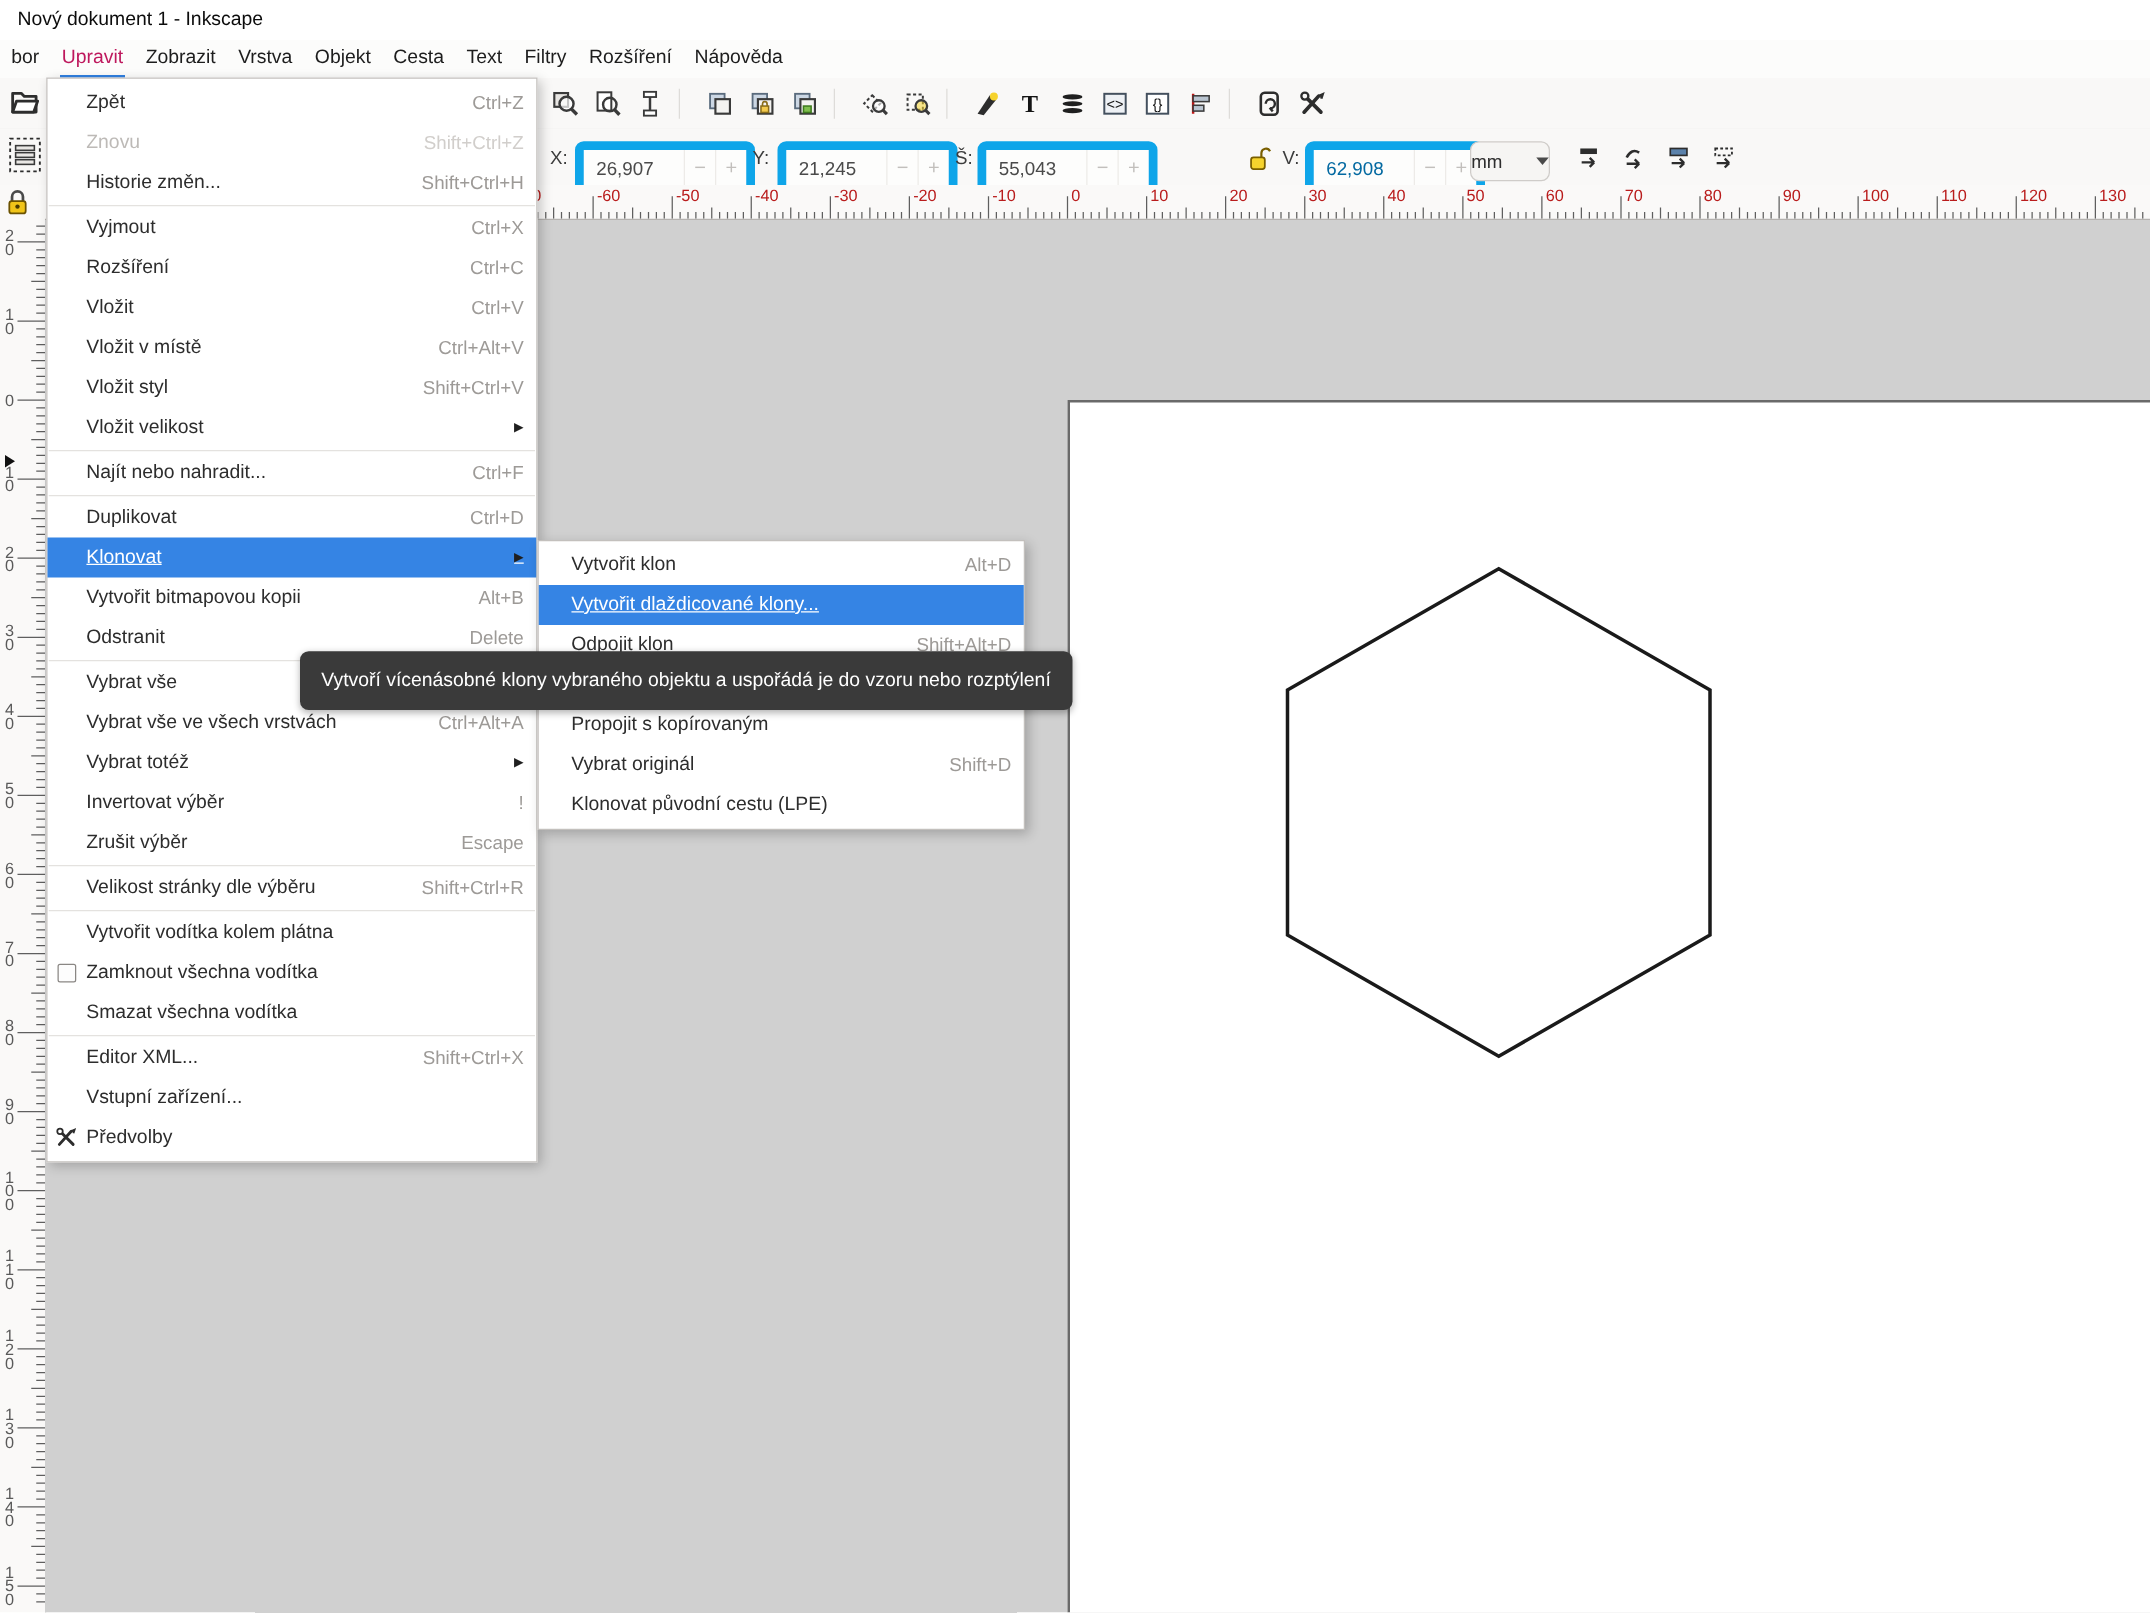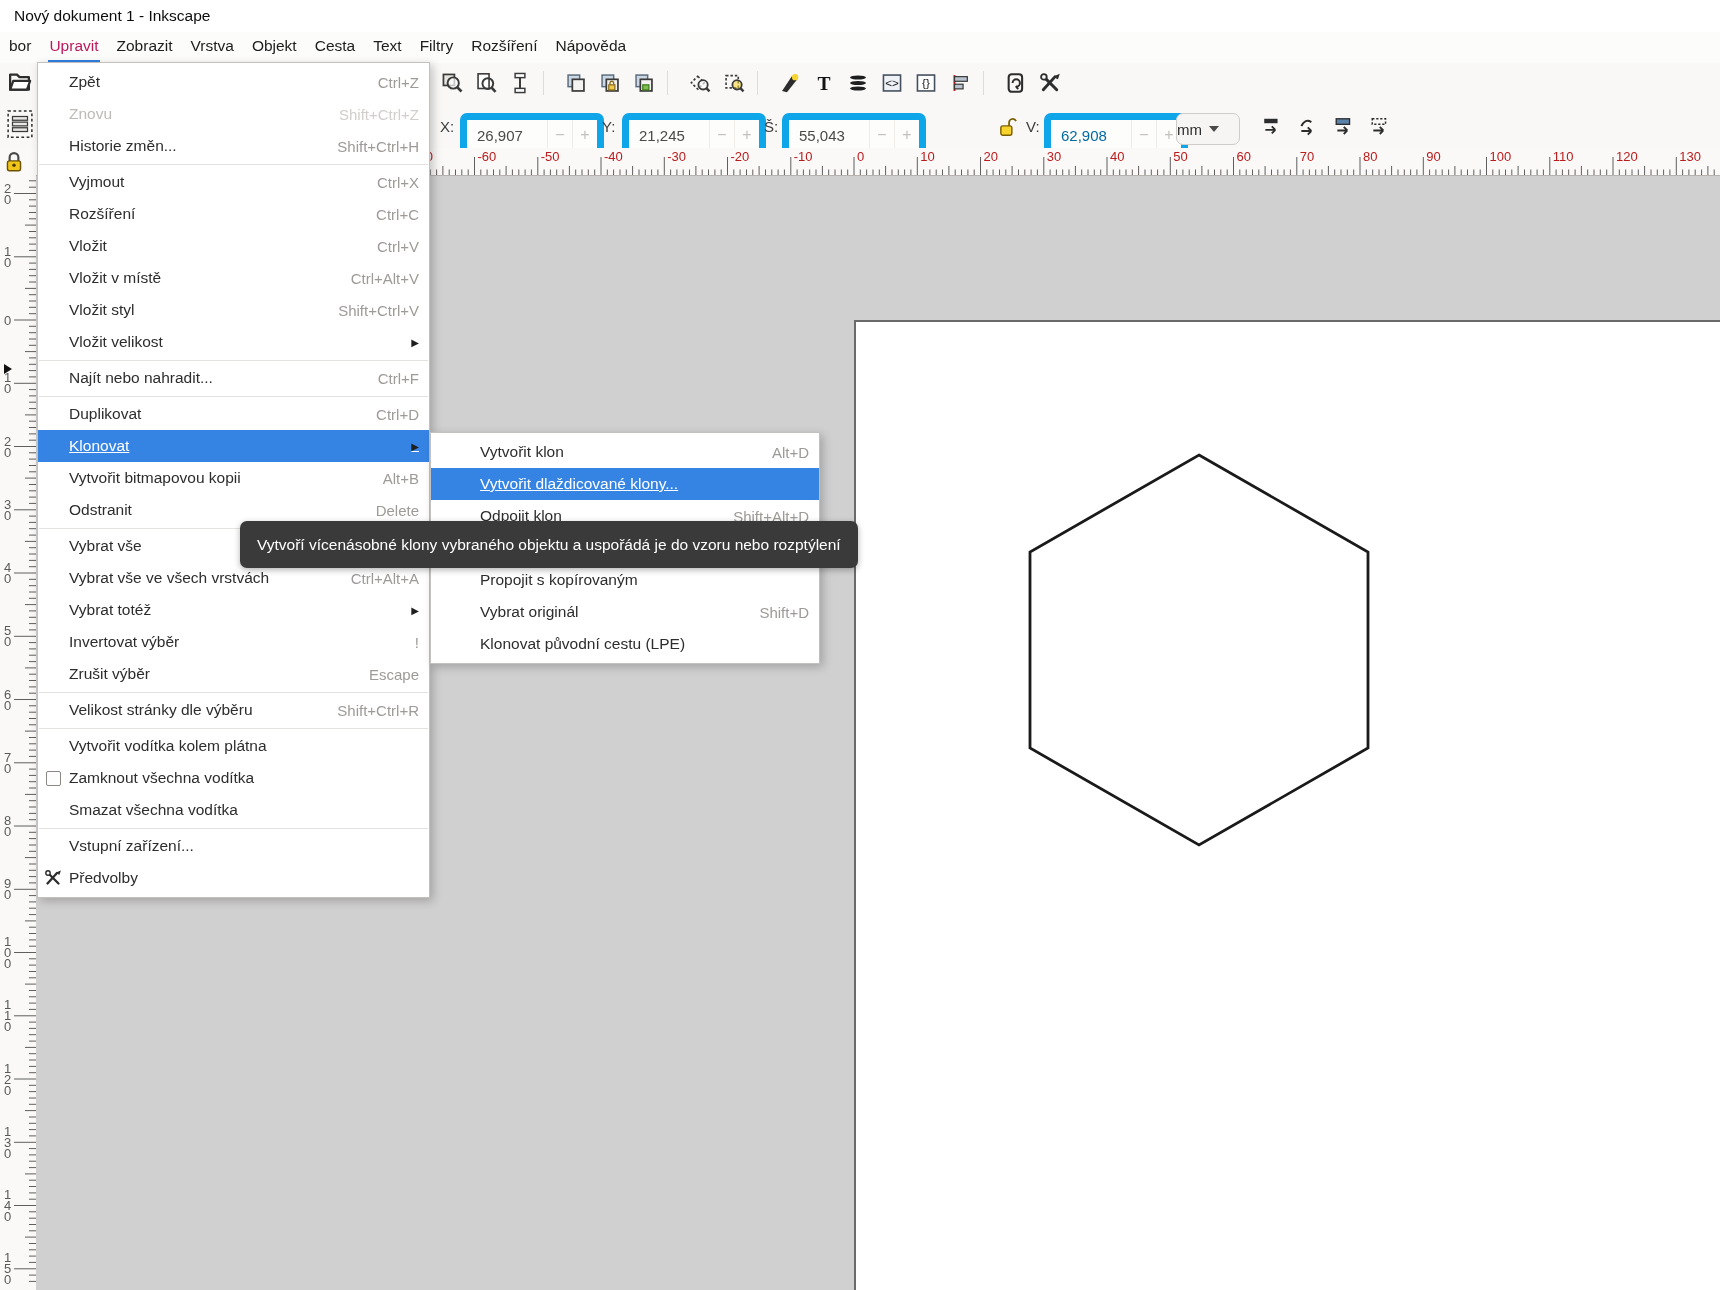--- a/index.html
+++ b/index.html
@@ -25,21 +25,21 @@
   .tb2-icon{position:absolute;top:13px;width:20px;height:20px;}
 
   .flabel{position:absolute;top:15px;font-size:15px;color:#3c3c3c;}
   .field{position:absolute;top:10px;height:30px;width:130px;border:7px solid #0ea5e9;border-radius:7px;
          background:#fdfdfc;display:flex;align-items:stretch;overflow:hidden;}
   .field .val{flex:1;padding-left:10px;font-size:15px;color:#4a4a4a;display:flex;align-items:center;}
   .field.disabled .val{color:#0369a1;}
   .field .spin{width:24px;display:flex;align-items:center;justify-content:center;
                color:#c2bfbc;font-size:16px;border-left:1px solid #edebe8;}
   .unit-btn{position:absolute;left:1176px;top:10px;width:62px;height:30px;border:1px solid #cfccc9;border-radius:7px;
-            background:#f6f5f3;display:flex;align-items:center;justify-content:flex-start;gap:7px;
+            background:#f6f5f3;display:flex;align-items:center;justify-content:space-between;gap:7px;
             font-size:15px;color:#2e2e2e;}
   .unit-btn .dd{width:0;height:0;border-left:5px solid transparent;border-right:5px solid transparent;border-top:6px solid #4a4a4a;}
 
   
   .ruler-corner{position:absolute;left:0;top:148px;width:36px;height:28px;background:#faf9f8;}
   .hruler{position:absolute;left:36px;top:148px;width:1684px;height:27px;background:#faf9f8;border-bottom:1px solid #b5b2af;}
   .hr-label{position:absolute;top:1px;font-size:13px;color:#b91c1c;}
   .vruler{position:absolute;left:0;top:176px;width:36px;height:1114px;background:#faf9f8;border-right:1px solid #b5b2af;}
   .vr-label{position:absolute;left:4px;font-size:13px;line-height:11px;color:#5a5a5a;white-space:pre-line;}
   .vr-marker{position:absolute;left:4px;top:188px;width:0;height:0;
@@ -48,21 +48,21 @@
   .page{position:absolute;background:#ffffff;border:2px solid #6a6a6a;}
   .hexsvg{position:absolute;left:0;top:0;}
 
   
   .menu-panel{position:absolute;background:#ffffff;border:1px solid #c3c0bd;
               box-shadow:3px 3px 9px rgba(0,0,0,0.22);padding:3px 0;box-sizing:border-box;}
   #edit-menu{left:37px;top:62px;width:393px;z-index:20;}
   #clone-menu{left:430px;top:432px;width:390px;z-index:21;}
   .menu-row{height:32px;display:flex;align-items:center;padding:0 10px 0 31px;position:relative;
             font-size:15.5px;color:#2d2d2d;white-space:nowrap;}
-  #clone-menu .menu-row{padding-left:49px;}
+  #clone-menu .menu-row{padding-left:26px;}
   .menu-row .mi-label{flex:1;overflow:hidden;}
   .menu-row .mi-short{color:#9d9a97;font-size:15px;margin-left:22px;}
   .menu-row .mi-arrow{margin-left:10px;font-size:10px;color:#1f1f1f;}
   .menu-row.hl{background:#3584e4;color:#ffffff;text-decoration:underline;}
   .menu-row.dis{color:#bdbab7;}
   .menu-row.dis .mi-short{color:#d1cecb;}
   .menu-sep{height:1px;background:#e4e2df;margin:1.5px 1px;}
   .mi-check{position:absolute;left:8px;top:9px;width:13px;height:13px;border:1.5px solid #8a8784;
             border-radius:2px;background:#fdfdfd;}
   .mi-picon{position:absolute;left:6px;top:7px;width:18px;height:18px;}
@@ -436,20 +436,24 @@
     </div>
     <div class="menu-row">
       <span class="mi-check"></span>
       <span class="mi-label">Zamknout všechna vodítka</span>
     </div>
     <div class="menu-row">
       <span class="mi-label">Smazat všechna vodítka</span>
     </div>
     <div class="menu-sep"></div>
     <div class="menu-row">
+      <span class="mi-label">Editor XML...</span>
+      <span class="mi-short">Shift+Ctrl+X</span>
+    </div>
+    <div class="menu-row">
       <span class="mi-label">Vstupní zařízení...</span>
     </div>
     <div class="menu-row">
       <span class="mi-picon"><svg width="18" height="18" viewBox="0 0 18 18">
           <path d="M3.5 14.5 L13 4" stroke="#2d2d2d" stroke-width="2.3" stroke-linecap="round"></path>
           <path d="M13 4 l2.6-1.1 -0.9 2.7" fill="none" stroke="#2d2d2d" stroke-width="1.6"></path>
           <path d="M4 4 L14.5 14.5" stroke="#2d2d2d" stroke-width="2.3" stroke-linecap="round"></path>
           <circle cx="4" cy="4" r="2.2" fill="#fff" stroke="#2d2d2d" stroke-width="1.4"></circle>
         </svg></span>
       <span class="mi-label">Předvolby</span>

